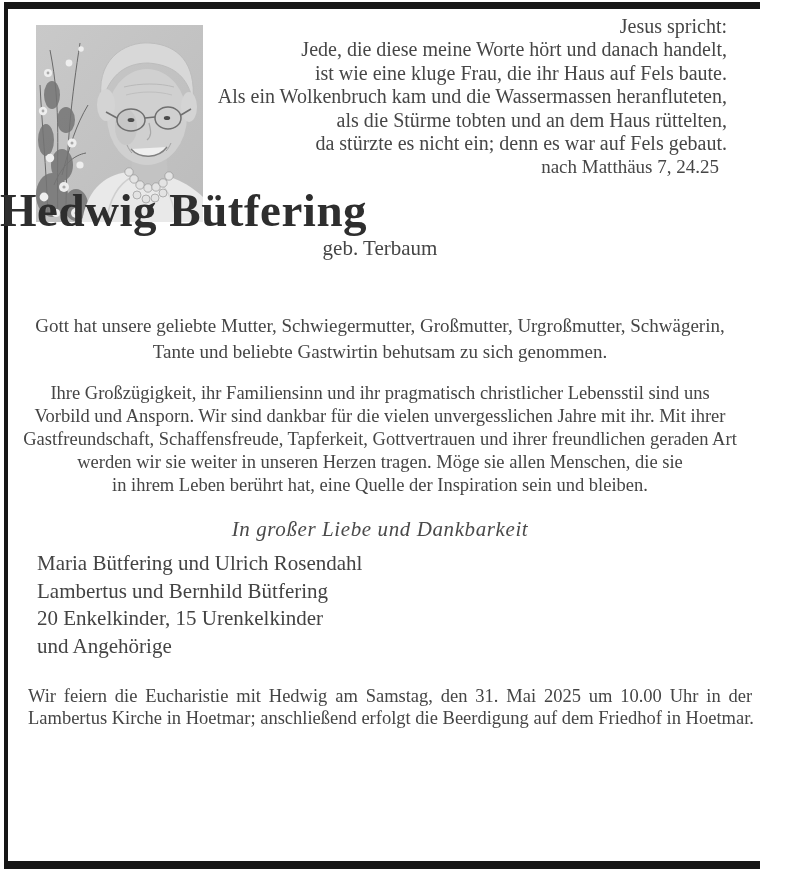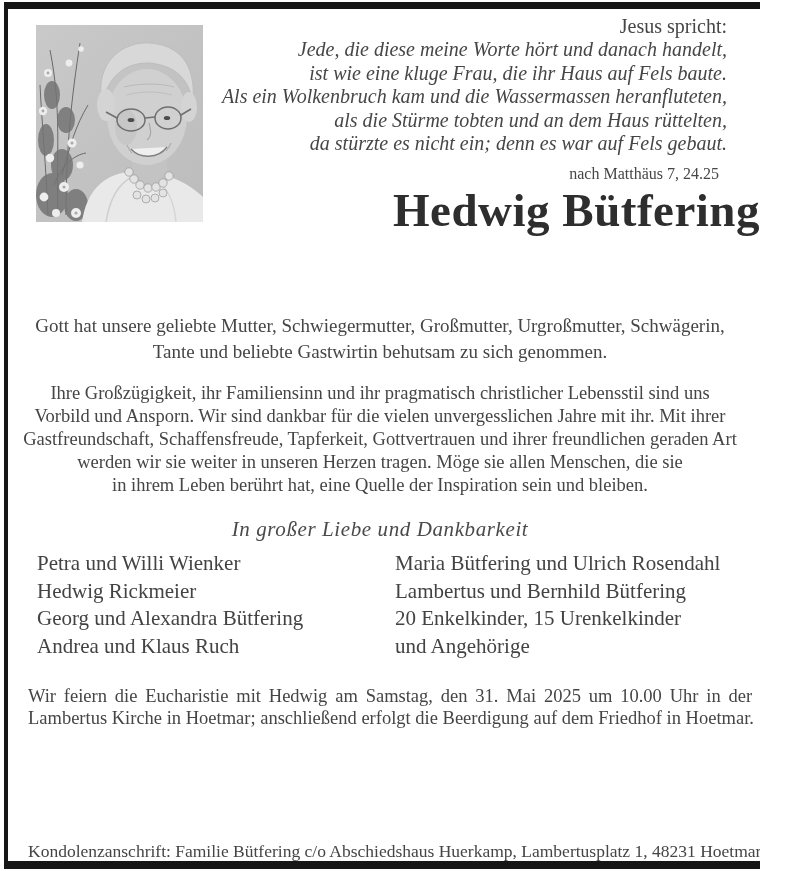--- a/index.html
+++ b/index.html
@@ -40,34 +40,33 @@
 
   .quote {
     position: absolute;
     top: 15px;
     right: 33px;
     text-align: right;
     font-size: 20px;
     line-height: 23.4px;
     color: #464646;
   }
-  .quote-lines { white-space: pre; font-style: italic; }
+  .quote-lines { white-space: pre; }
   .quote-attr {
-    font-size: 16px;
-    margin-top: 7px;
+    font-size: 19px;
     padding-right: 8px;
   }
 
   .title {
     position: absolute;
     top: 183px;
     left: 0;
     width: 100%;
     margin: 0;
-    text-align: right;
+    text-align: left;
     font-size: 47px;
     font-weight: bold;
     color: #2e2e2e;
     letter-spacing: 0.5px;
   }
   .maiden {
     position: absolute;
     top: 236px;
     left: 0;
     width: 100%;
@@ -242,36 +241,32 @@
     <div class="quote-intro">Jesus spricht:</div>
     <div class="quote-lines">Jede, die diese meine Worte hört und danach handelt,
 ist wie eine kluge Frau, die ihr Haus auf Fels baute.
 Als ein Wolkenbruch kam und die Wassermassen heranfluteten,
 als die Stürme tobten und an dem Haus rüttelten,
 da stürzte es nicht ein; denn es war auf Fels gebaut.</div>
     <div class="quote-attr">nach Matthäus 7, 24.25</div>
   </div>
 
   <h1 class="title">Hedwig Bütfering</h1>
+  <div class="maiden">geb. Terbaum</div>
 
   <div class="para para2">Ihre Großzügigkeit, ihr Familiensinn und ihr pragmatisch christlicher Lebensstil sind uns
 Vorbild und Ansporn. Wir sind dankbar für die vielen unvergesslichen Jahre mit ihr. Mit ihrer
 Gastfreundschaft, Schaffensfreude, Tapferkeit, Gottvertrauen und ihrer freundlichen geraden Art
 werden wir sie weiter in unseren Herzen tragen. Möge sie allen Menschen, die sie
 in ihrem Leben berührt hat, eine Quelle der Inspiration sein und bleiben.</div>
   <div class="para para1">Gott hat unsere geliebte Mutter, Schwiegermutter, Großmutter, Urgroßmutter, Schwägerin,
 Tante und beliebte Gastwirtin behutsam zu sich genommen.</div>
 
   <div class="salutation">In großer Liebe und Dankbarkeit</div>
   <div class="names">
-    <div class="names-col left">Petra und Willi Wienker
-Hedwig Rickmeier
-Georg und Alexandra Bütfering
-Andrea und Klaus Ruch</div>
     <div class="names-col right">Maria Bütfering und Ulrich Rosendahl
 Lambertus und Bernhild Bütfering
 20 Enkelkinder, 15 Urenkelkinder
 und Angehörige</div>
   </div>
 
   <div class="block service">Wir feiern die Eucharistie mit Hedwig am Samstag, den 31. Mai 2025 um 10.00 Uhr in der St. Lambertus Kirche in Hoetmar; anschließend erfolgt die Beerdigung auf dem Friedhof in Hoetmar.</div>
-  <div class="block condolence">Kondolenzanschrift: Familie Bütfering c/o Abschiedshaus Huerkamp, Lambertusplatz 1, 48231 Hoetmar</div>
 </div>
 
 </body></html>

